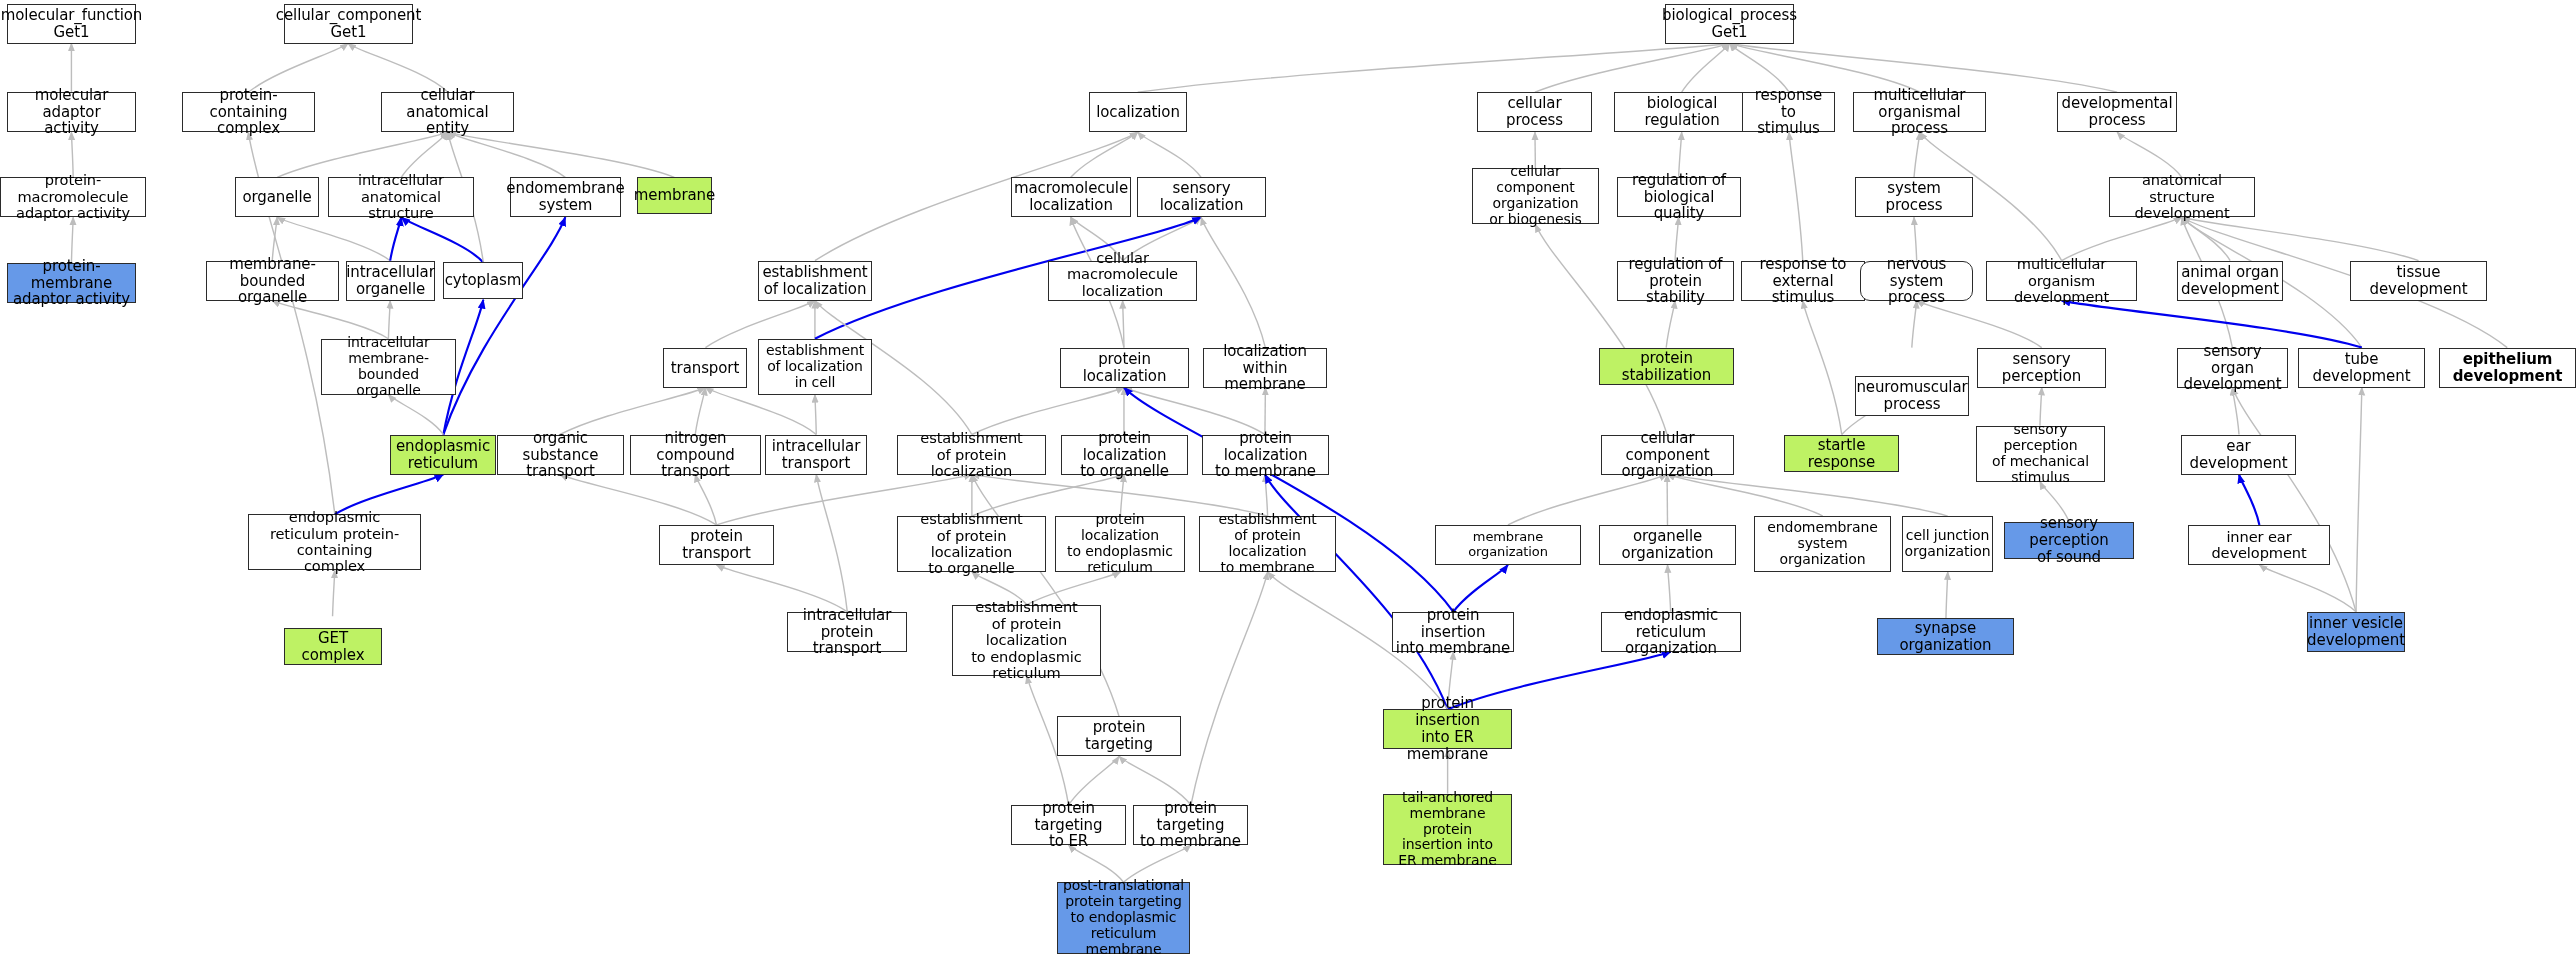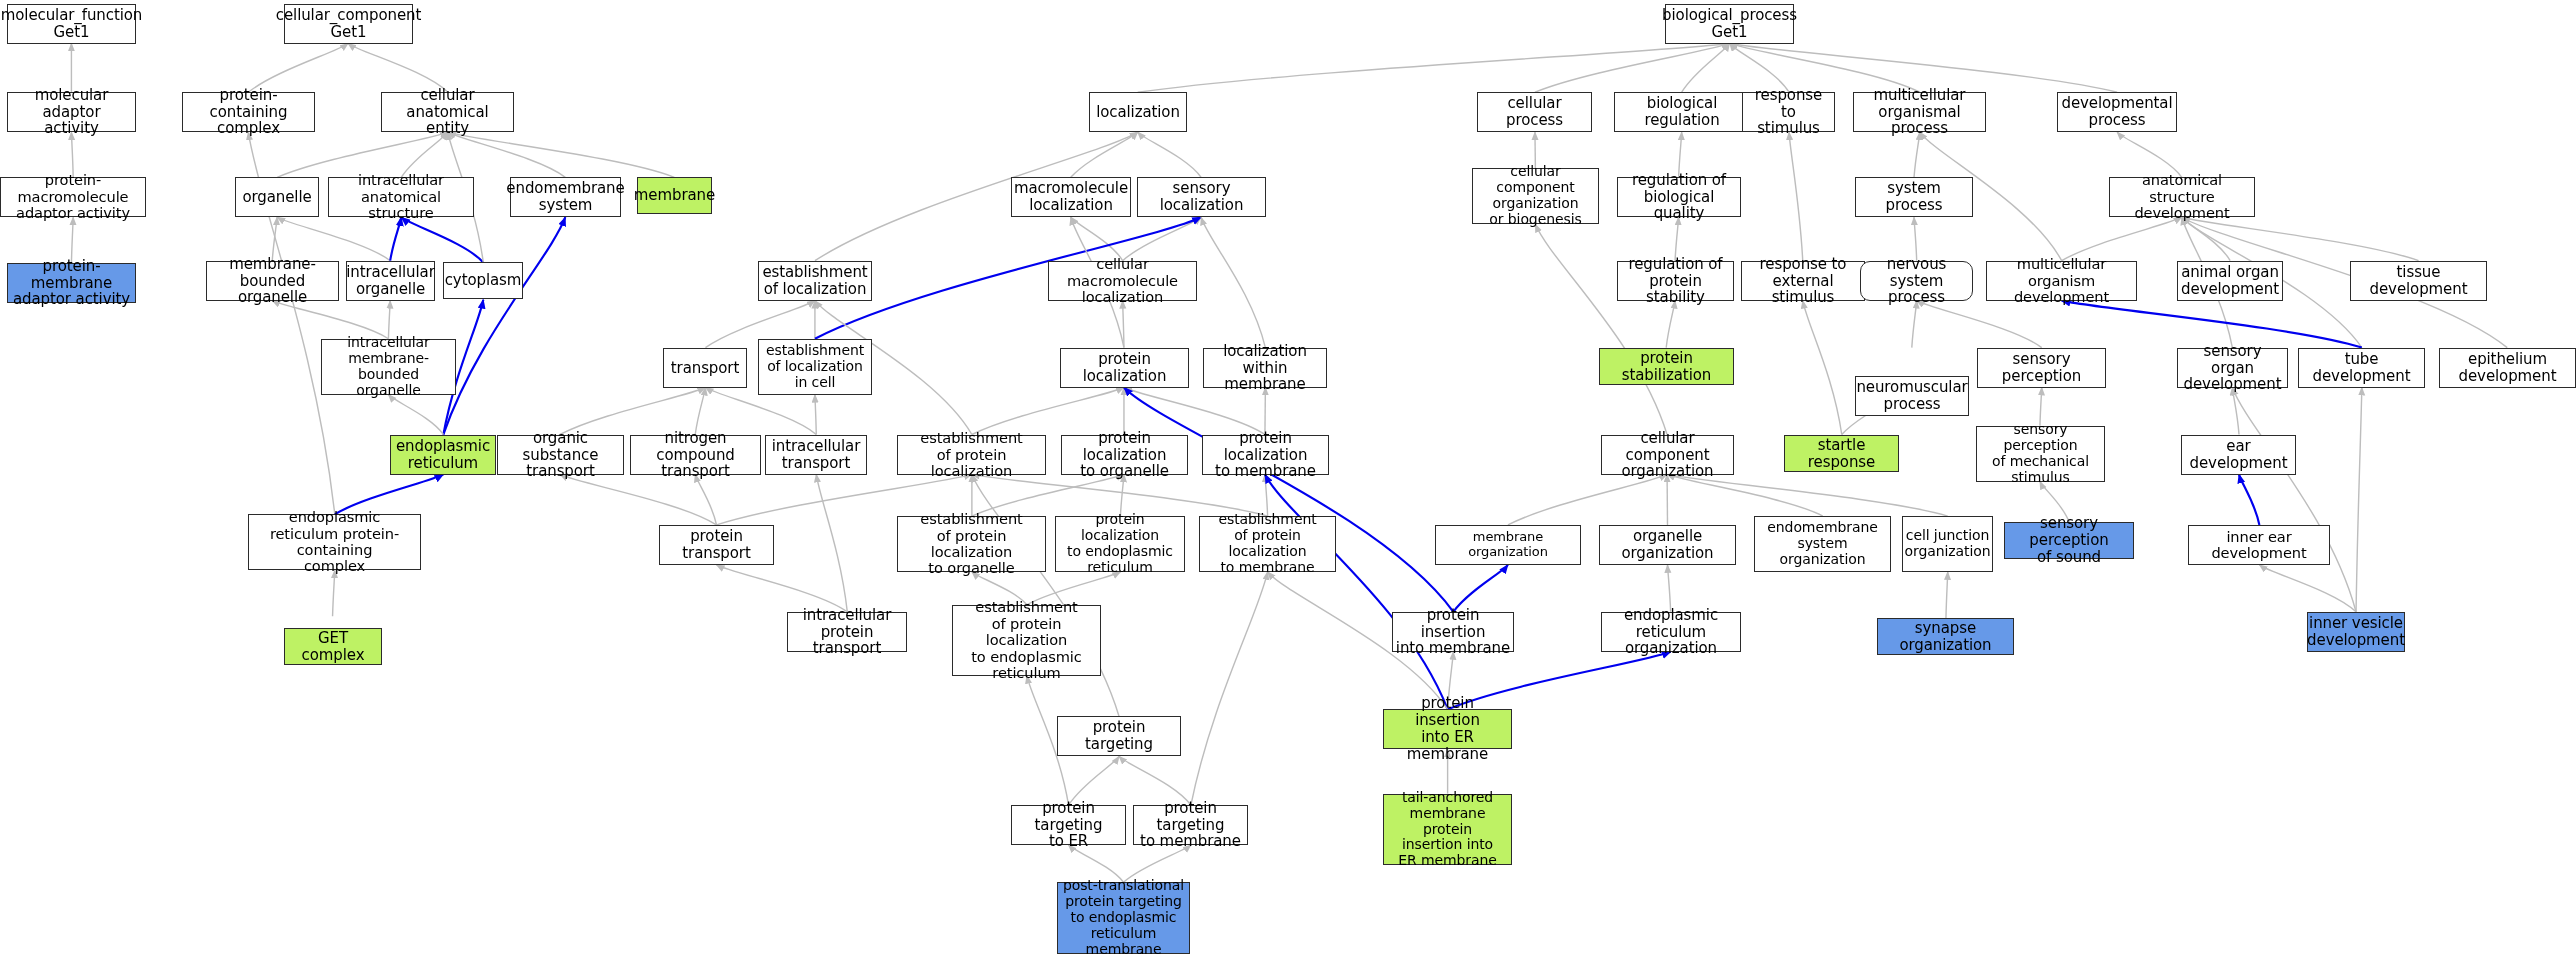--- a/index.html
+++ b/index.html
@@ -199,21 +199,21 @@
 development</span></div>
       <div class="node midblue" style="left: 7px; top: 263px; width: 129px; height: 40px;"><span>protein-membrane
 adaptor activity</span></div>
       <div class="node" style="left: 206px; top: 261px; width: 133px; height: 40px;"><span>membrane-bounded
 organelle</span></div>
       <div class="node" style="left: 346px; top: 261px; width: 89px; height: 40px;"><span>intracellular
 organelle</span></div>
       <div class="node" style="left: 443px; top: 262px; width: 80px; height: 37px;"><span>cytoplasm</span></div>
       <div class="node" style="left: 758px; top: 261px; width: 114px; height: 40px;"><span>establishment
 of localization</span></div>
-      <div class="node" style="left: 1048px; top: 261px; width: 149px; height: 40px; font-size: 14.6px;"><span>cellular macromolecule
+      <div class="node" style="left: 1048px; top: 261px; width: 149px; height: 40px; font-size: 14.6px; align-items: flex-end;"><span>cellular macromolecule
 localization</span></div>
       <div class="node" style="left: 1617px; top: 261px; width: 117px; height: 40px;"><span>regulation of
 protein stability</span></div>
       <div class="node" style="left: 1741px; top: 261px; width: 124px; height: 40px;"><span>response to
 external stimulus</span></div>
       <div class="node" style="left: 1860px; top: 261px; width: 113px; height: 40px; border-radius: 10px;"><span>nervous system
 process</span></div>
       <div class="node" style="left: 1986px; top: 261px; width: 151px; height: 40px; font-size: 14.6px;"><span>multicellular
 organism development</span></div>
       <div class="node" style="left: 2177px; top: 261px; width: 106px; height: 40px;"><span>animal organ
@@ -229,21 +229,21 @@
       <div class="node" style="left: 1060px; top: 348px; width: 129px; height: 40px;"><span>protein localization</span></div>
       <div class="node" style="left: 1203px; top: 348px; width: 124px; height: 40px;"><span>localization
 within membrane</span></div>
       <div class="node lightblue" style="left: 1599px; top: 348px; width: 135px; height: 37px;"><span>protein stabilization</span></div>
       <div class="node" style="left: 1855px; top: 348px; width: 114px; height: 40px; margin-top: 28px;"><span>neuromuscular
 process</span></div>
       <div class="node" style="left: 1977px; top: 348px; width: 129px; height: 40px;"><span>sensory perception</span></div>
       <div class="node" style="left: 2177px; top: 348px; width: 111px; height: 40px;"><span>sensory organ
 development</span></div>
       <div class="node" style="left: 2298px; top: 348px; width: 127px; height: 40px;"><span>tube development</span></div>
-      <div class="node" style="left: 2439px; top: 348px; width: 137px; height: 40px;"><span>epithelium development</span></div>
+      <div class="node" style="left: 2439px; top: 348px; width: 137px; height: 40px; font-weight: bold;"><span>epithelium development</span></div>
       <div class="node lightblue" style="left: 390px; top: 435px; width: 106px; height: 40px;"><span>endoplasmic
 reticulum</span></div>
       <div class="node" style="left: 497px; top: 435px; width: 127px; height: 40px;"><span>organic substance
 transport</span></div>
       <div class="node" style="left: 630px; top: 435px; width: 131px; height: 40px;"><span>nitrogen compound
 transport</span></div>
       <div class="node" style="left: 765px; top: 435px; width: 102px; height: 40px;"><span>intracellular
 transport</span></div>
       <div class="node" style="left: 897px; top: 435px; width: 149px; height: 40px; font-size: 14.6px;"><span>establishment
 of protein localization</span></div>

